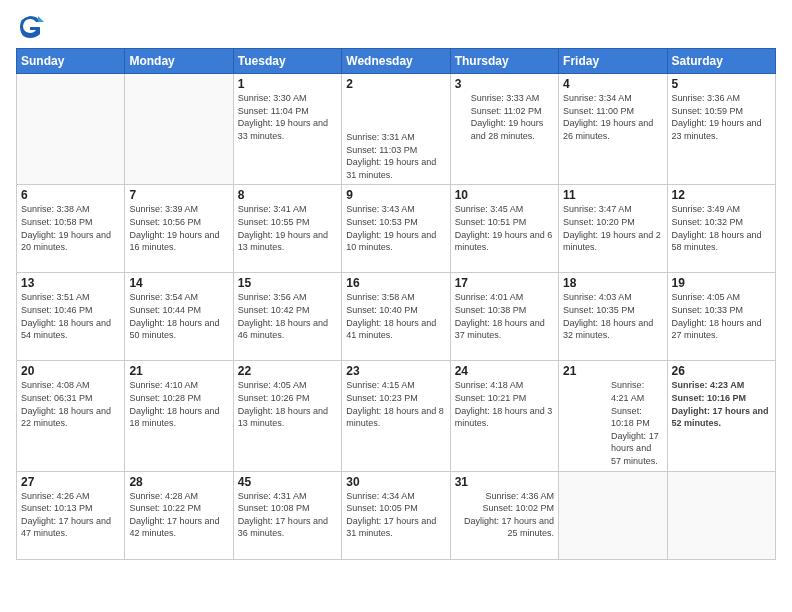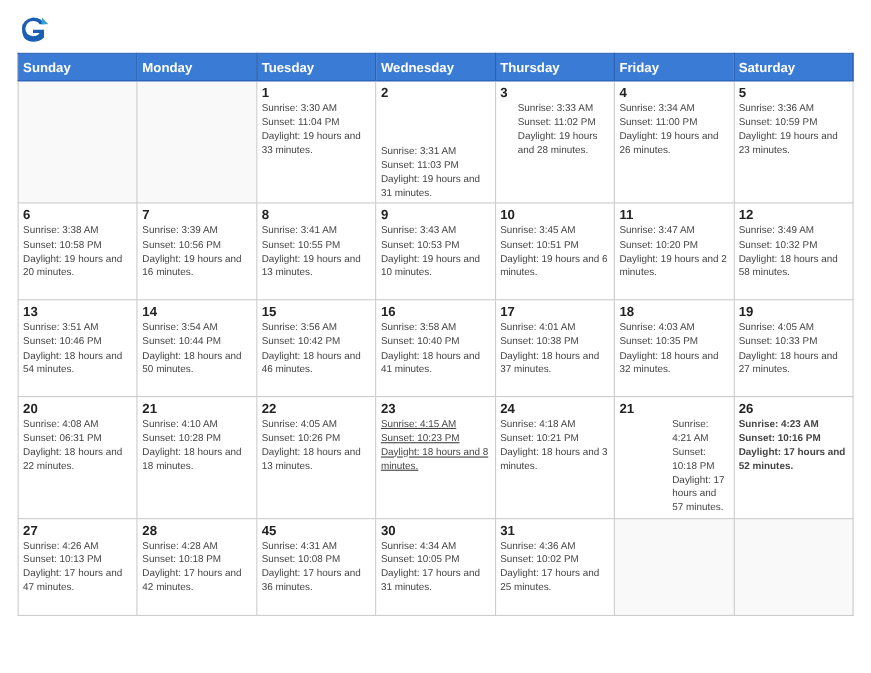--- a/index.html
+++ b/index.html
@@ -266,21 +266,21 @@
 Daylight: 18 hours and 18 minutes.</div>
           </td>
           <td>
             <span class="day-number">22</span>
             <div class="day-info" style="white-space: pre-line;">Sunrise: 4:05 AM
 Sunset: 10:26 PM
 Daylight: 18 hours and 13 minutes.</div>
           </td>
           <td>
             <span class="day-number">23</span>
-            <div class="day-info" style="white-space: pre-line; text-decoration: underline;">Sunrise: 4:15 AM
+            <div class="day-info" style="white-space: pre-line;">Sunrise: 4:15 AM
 Sunset: 10:23 PM
 Daylight: 18 hours and 8 minutes.</div>
           </td>
           <td>
             <span class="day-number">24</span>
             <div class="day-info" style="white-space: pre-line;">Sunrise: 4:18 AM
 Sunset: 10:21 PM
 Daylight: 18 hours and 3 minutes.</div>
           </td>
           <td>
@@ -299,38 +299,38 @@
         <tr>
           <td>
             <span class="day-number">27</span>
             <div class="day-info" style="white-space: pre-line;">Sunrise: 4:26 AM
 Sunset: 10:13 PM
 Daylight: 17 hours and 47 minutes.</div>
           </td>
           <td>
             <span class="day-number">28</span>
             <div class="day-info" style="white-space: pre-line;">Sunrise: 4:28 AM
-Sunset: 10:18 PM
+Sunset: 10:22 PM
 Daylight: 17 hours and 42 minutes.</div>
           </td>
           <td>
             <span class="day-number">45</span>
             <div class="day-info" style="white-space: pre-line;">Sunrise: 4:31 AM
 Sunset: 10:08 PM
 Daylight: 17 hours and 36 minutes.</div>
           </td>
           <td>
             <span class="day-number">30</span>
             <div class="day-info" style="white-space: pre-line;">Sunrise: 4:34 AM
 Sunset: 10:05 PM
 Daylight: 17 hours and 31 minutes.</div>
           </td>
           <td>
             <span class="day-number">31</span>
-            <div class="day-info" style="white-space: pre-line;">Sunrise: 4:36 AM
+            <div class="day-info" style="white-space: pre-line; text-align: right;">Sunrise: 4:36 AM
 Sunset: 10:02 PM
 Daylight: 17 hours and 25 minutes.</div>
           </td>
           <td class="empty"></td>
           <td class="empty"></td>
         </tr>
       </tbody>
   </table>
 </div>
 

